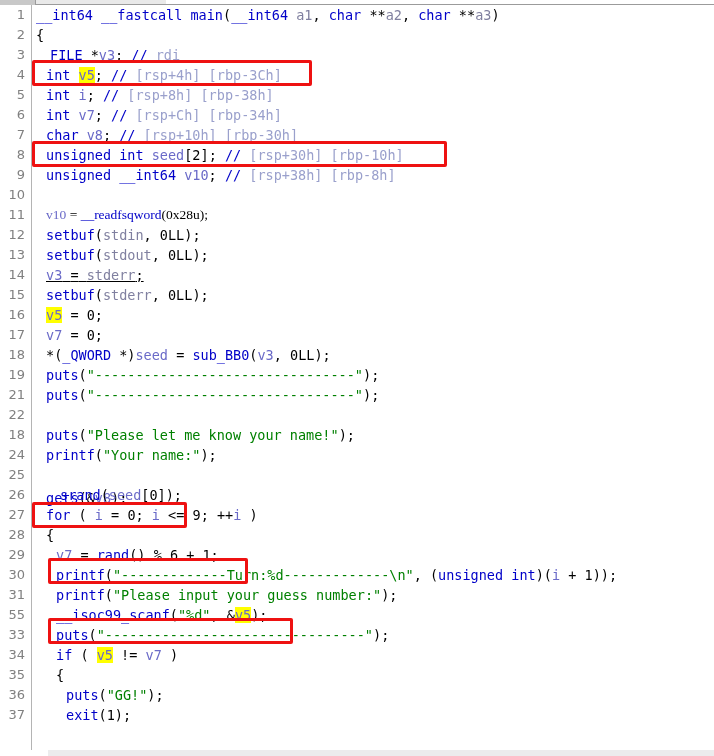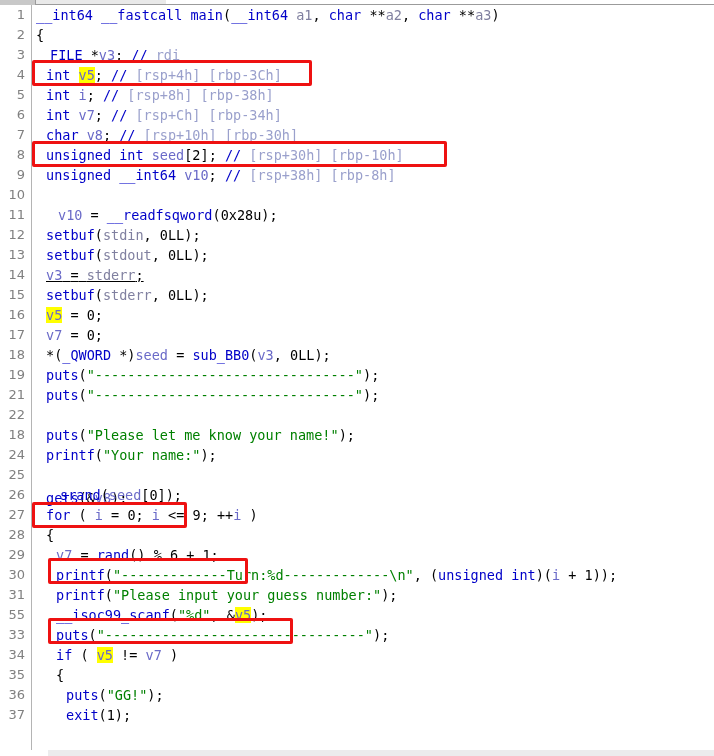--- a/index.html
+++ b/index.html
@@ -141,21 +141,21 @@
         <div class="line"><div class="gutter">1</div><div class="code" style="left: 36px;"><span class="kw">__int64</span><span class="pun"> </span><span class="kw">__fastcall</span><span class="pun"> </span><span class="fn">main</span><span class="pun">(</span><span class="kw">__int64</span><span class="pun"> </span><span class="glo">a1</span><span class="pun">,</span><span class="pun"> </span><span class="kw">char</span><span class="pun"> </span><span class="pun">*</span><span class="pun">*</span><span class="glo">a2</span><span class="pun">,</span><span class="pun"> </span><span class="kw">char</span><span class="pun"> </span><span class="pun">*</span><span class="pun">*</span><span class="glo">a3</span><span class="pun">)</span></div></div>
         <div class="line"><div class="gutter">2</div><div class="code" style="left: 36px;"><span class="pun">{</span></div></div>
         <div class="line"><div class="gutter">3</div><div class="code" style="left: 50px;"><span class="kw">FILE</span><span class="pun"> </span><span class="pun">*</span><span class="loc">v3</span><span class="pun">;</span><span class="pun"> </span><span class="kw">//</span><span class="cmt"> rdi</span></div></div>
         <div class="line"><div class="gutter">4</div><div class="code" style="left: 46px;"><span class="kw">int</span><span class="pun"> </span><span class="loc hl">v5</span><span class="pun">;</span><span class="pun"> </span><span class="kw">//</span><span class="cmt"> [rsp+4h] [rbp-3Ch]</span></div></div>
         <div class="line"><div class="gutter">5</div><div class="code" style="left: 46px;"><span class="kw">int</span><span class="pun"> </span><span class="loc">i</span><span class="pun">;</span><span class="pun"> </span><span class="kw">//</span><span class="cmt"> [rsp+8h] [rbp-38h]</span></div></div>
         <div class="line"><div class="gutter">6</div><div class="code" style="left: 46px;"><span class="kw">int</span><span class="pun"> </span><span class="loc">v7</span><span class="pun">;</span><span class="pun"> </span><span class="kw">//</span><span class="cmt"> [rsp+Ch] [rbp-34h]</span></div></div>
         <div class="line"><div class="gutter">7</div><div class="code" style="left: 46px;"><span class="kw">char</span><span class="pun"> </span><span class="loc">v8</span><span class="pun">;</span><span class="pun"> </span><span class="kw">//</span><span class="cmt"> [rsp+10h] [rbp-30h]</span></div></div>
         <div class="line"><div class="gutter">8</div><div class="code" style="left: 46px;"><span class="kw">unsigned</span><span class="pun"> </span><span class="kw">int</span><span class="pun"> </span><span class="loc">seed</span><span class="pun">[</span><span class="num">2</span><span class="pun">]</span><span class="pun">;</span><span class="pun"> </span><span class="kw">//</span><span class="cmt"> [rsp+30h] [rbp-10h]</span></div></div>
         <div class="line"><div class="gutter">9</div><div class="code" style="left: 46px;"><span class="kw">unsigned</span><span class="pun"> </span><span class="kw">__int64</span><span class="pun"> </span><span class="loc">v10</span><span class="pun">;</span><span class="pun"> </span><span class="kw">//</span><span class="cmt"> [rsp+38h] [rbp-8h]</span></div></div>
         <div class="line"><div class="gutter">10</div><div class="code" style="left: 36px;"></div></div>
-        <div class="line"><div class="gutter">11</div><div class="code" style="left: 58px;"><span class="loc">v10</span><span class="pun"> </span><span class="pun">=</span><span class="pun"> </span><span class="fn">__readfsqword</span><span class="pun">(</span><span class="num">0x28u</span><span class="pun">)</span><span class="pun">;</span></div></div>
+        <div class="line"><div class="gutter">11</div><div class="code" style="left: 46px; font-family: Liberation Serif, serif;"><span class="loc">v10</span><span class="pun"> </span><span class="pun">=</span><span class="pun"> </span><span class="fn">__readfsqword</span><span class="pun">(</span><span class="num">0x28u</span><span class="pun">)</span><span class="pun">;</span></div></div>
         <div class="line"><div class="gutter">12</div><div class="code" style="left: 46px;"><span class="fn">setbuf</span><span class="pun">(</span><span class="glo">stdin</span><span class="pun">,</span><span class="pun"> </span><span class="num">0LL</span><span class="pun">)</span><span class="pun">;</span></div></div>
         <div class="line"><div class="gutter">13</div><div class="code" style="left: 46px;"><span class="fn">setbuf</span><span class="pun">(</span><span class="glo">stdout</span><span class="pun">,</span><span class="pun"> </span><span class="num">0LL</span><span class="pun">)</span><span class="pun">;</span></div></div>
         <div class="line"><div class="gutter">14</div><div class="code" style="left: 46px; text-decoration: underline;"><span class="loc">v3</span><span class="pun"> </span><span class="pun">=</span><span class="pun"> </span><span class="glo">stderr</span><span class="pun">;</span></div></div>
         <div class="line"><div class="gutter">15</div><div class="code" style="left: 46px;"><span class="fn">setbuf</span><span class="pun">(</span><span class="glo">stderr</span><span class="pun">,</span><span class="pun"> </span><span class="num">0LL</span><span class="pun">)</span><span class="pun">;</span></div></div>
         <div class="line"><div class="gutter">16</div><div class="code" style="left: 46px;"><span class="loc hl">v5</span><span class="pun"> </span><span class="pun">=</span><span class="pun"> </span><span class="num">0</span><span class="pun">;</span></div></div>
         <div class="line"><div class="gutter">17</div><div class="code" style="left: 46px;"><span class="loc">v7</span><span class="pun"> </span><span class="pun">=</span><span class="pun"> </span><span class="num">0</span><span class="pun">;</span></div></div>
         <div class="line"><div class="gutter">18</div><div class="code" style="left: 46px;"><span class="pun">*</span><span class="pun">(</span><span class="kw">_QWORD</span><span class="pun"> </span><span class="pun">*</span><span class="pun">)</span><span class="loc">seed</span><span class="pun"> </span><span class="pun">=</span><span class="pun"> </span><span class="fn">sub_BB0</span><span class="pun">(</span><span class="loc">v3</span><span class="pun">,</span><span class="pun"> </span><span class="num">0LL</span><span class="pun">)</span><span class="pun">;</span></div></div>
         <div class="line"><div class="gutter">19</div><div class="code" style="left: 46px;"><span class="fn">puts</span><span class="pun">(</span><span class="str">"--------------------------------"</span><span class="pun">)</span><span class="pun">;</span></div></div>
         <div class="line"><div class="gutter">21</div><div class="code" style="left: 46px;"><span class="fn">puts</span><span class="pun">(</span><span class="str">"--------------------------------"</span><span class="pun">)</span><span class="pun">;</span></div></div>
         <div class="line"><div class="gutter">22</div><div class="code" style="left: 36px;"></div></div>

